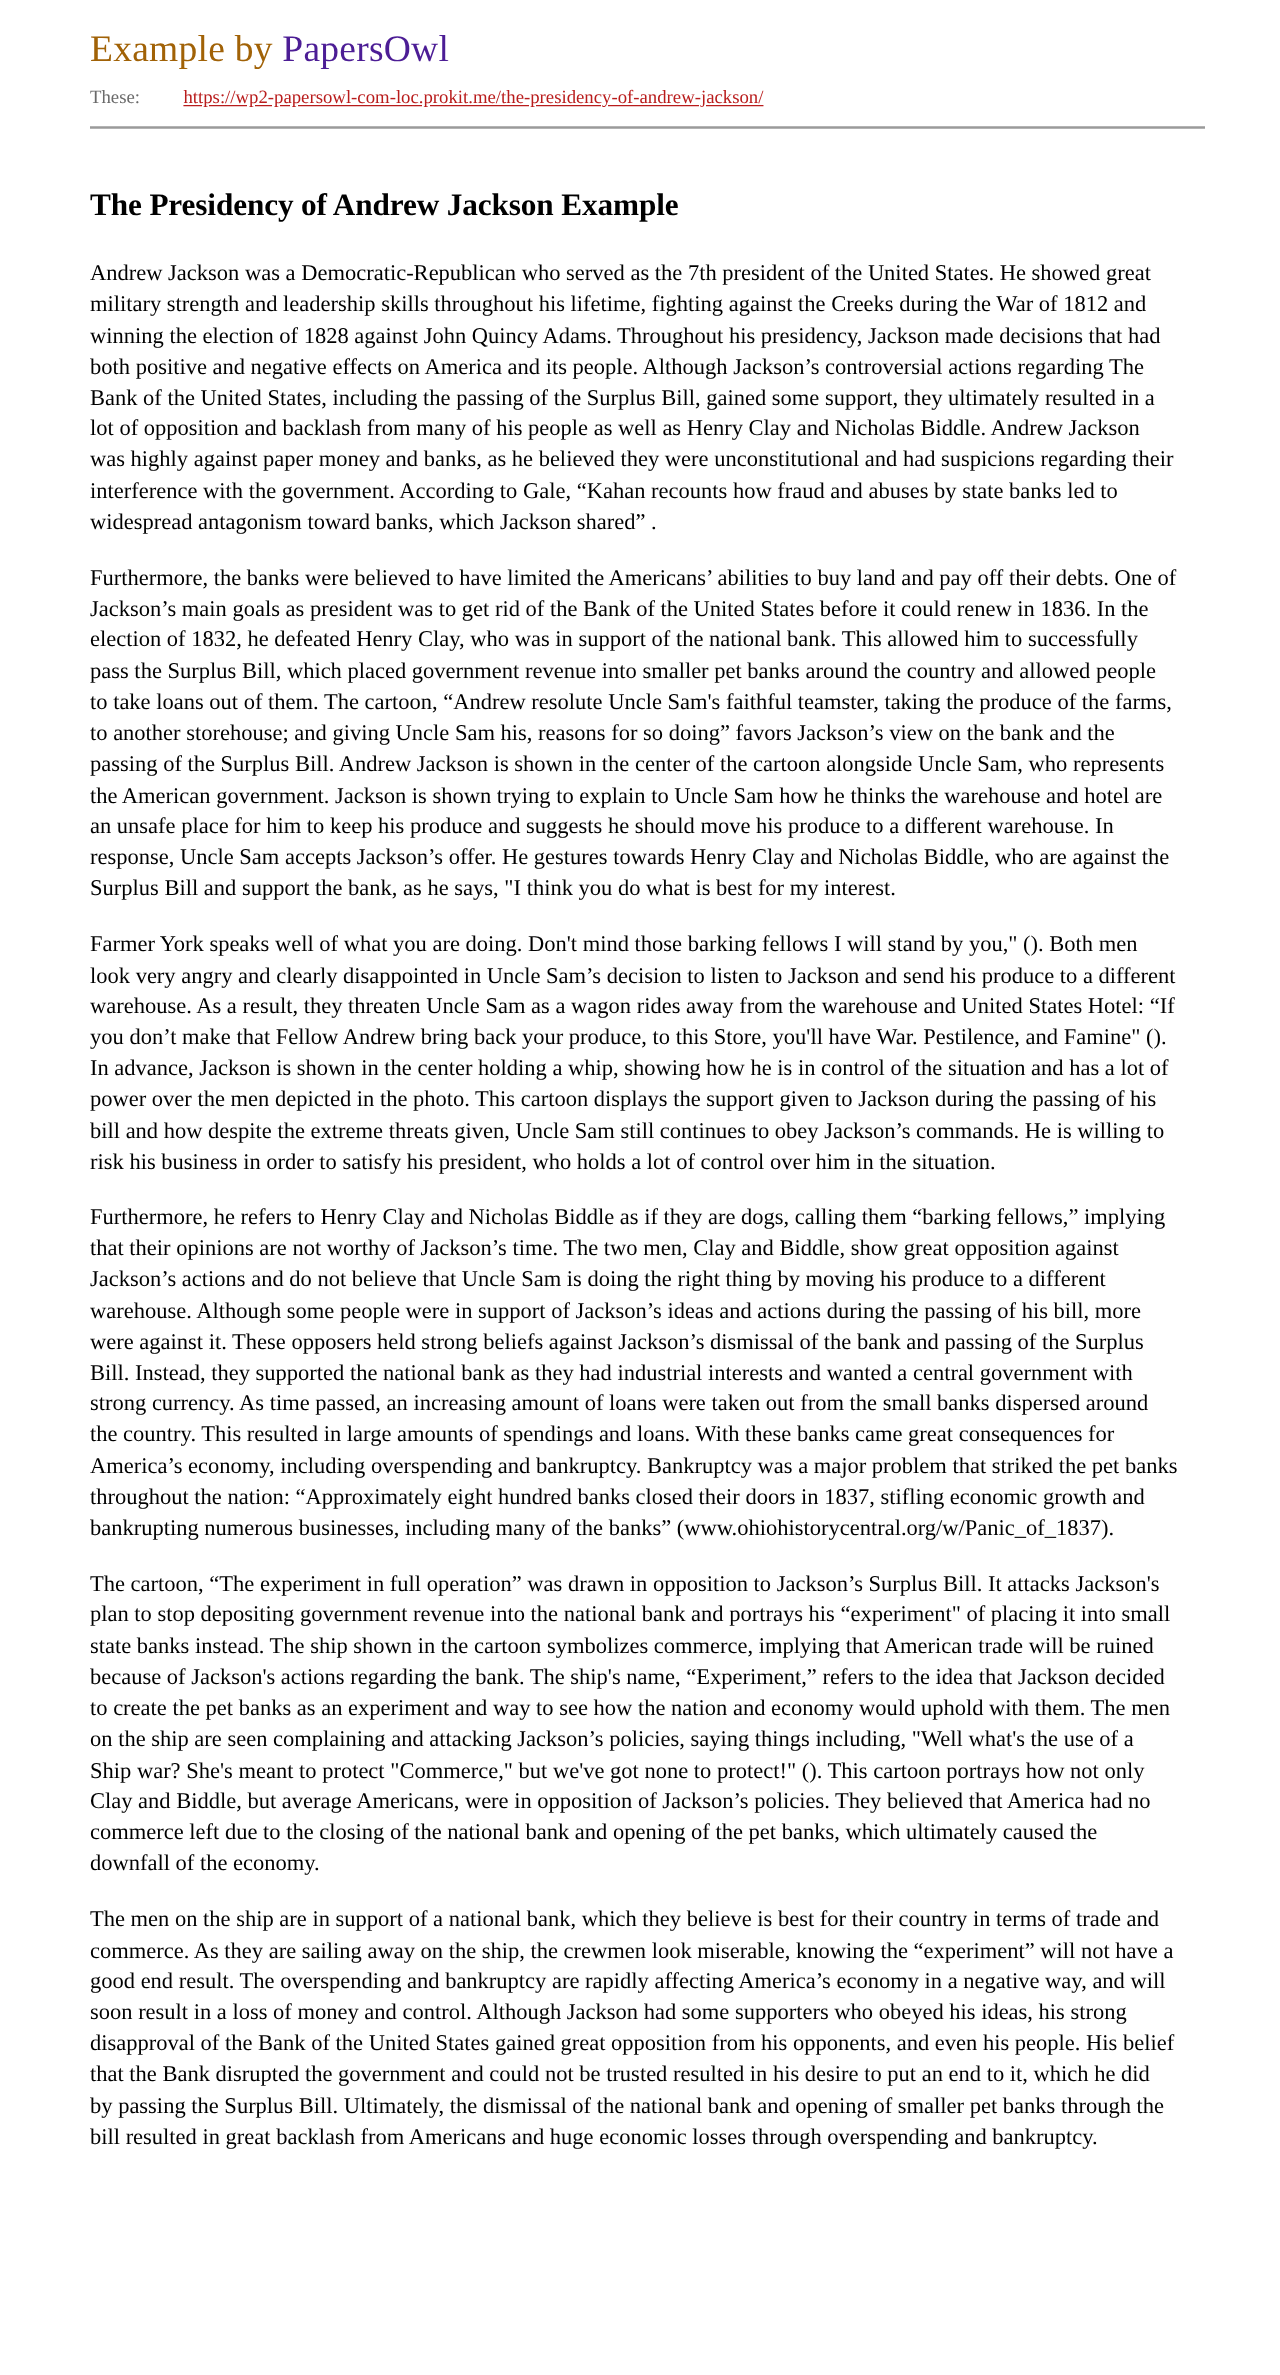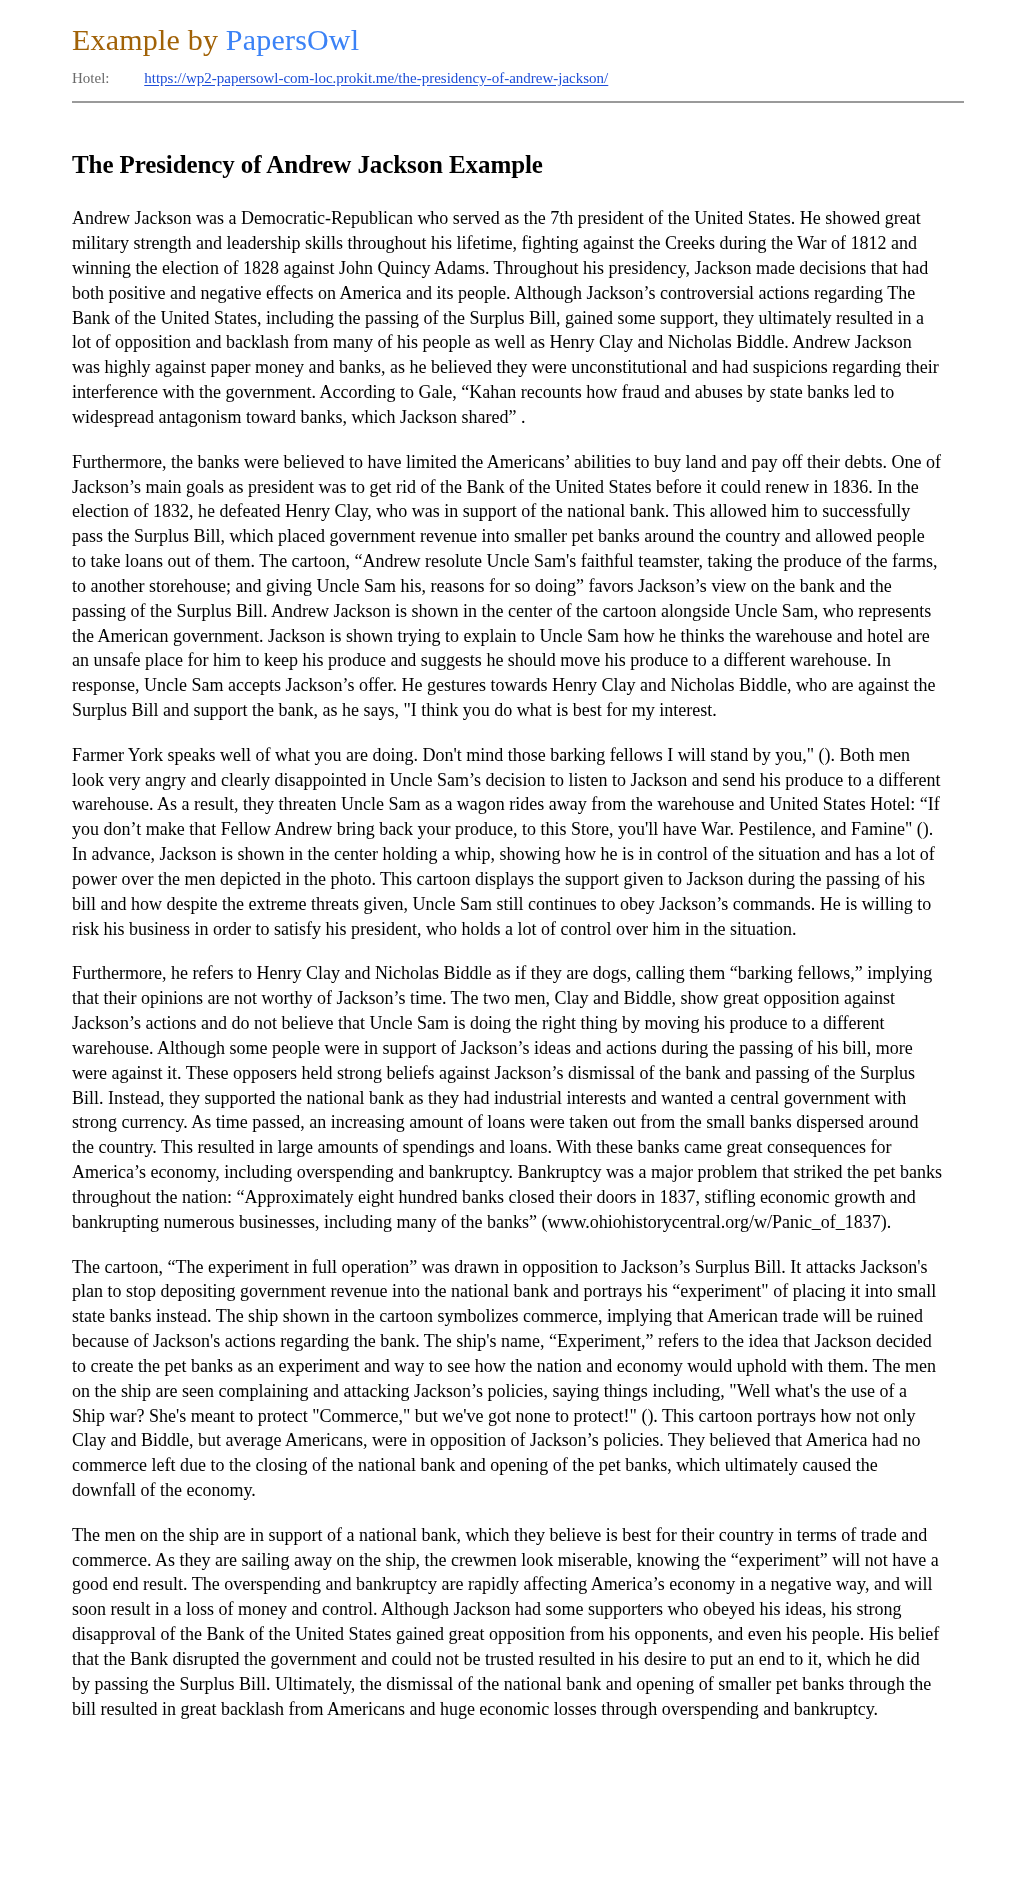--- a/index.html
+++ b/index.html
@@ -28,33 +28,33 @@
     font-size: 30px;
     line-height: 1.2;
     color: #6a6a6a;
     letter-spacing: 0.2px;
     white-space: nowrap;
   }
   .brand-prefix {
     color: #a16207;
   }
   .brand-name {
-    color: #3b82f6;
+    color: #4c1d95;
   }
   .source-line {
     margin-top: 12px;
     font-size: 15px;
     color: #6a6a6a;
     white-space: nowrap;
   }
   .source-label {
     color: #6a6a6a;
   }
   .source-link {
-    color: #1d4ed8;
+    color: #b91c1c;
     text-underline-offset: 2px;
     padding-left: 31px;
   }
   .header-rule {
     margin: 14px 60px 0 72px;
     border: 0;
     border-top: 2px solid #9a9a9a;
     height: 0;
   }
   
@@ -79,21 +79,21 @@
     margin-bottom: 0;
   }
 </style>
 </head>
 <body>
 
 <div class="page">
 
   <div class="doc-header">
     <div class="brand-line"><span class="brand-prefix">Example by </span><span class="brand-name">PapersOwl</span></div>
-    <div class="source-line"><span class="source-label">Hotel: </span><a class="source-link" href="#">https://wp2-papersowl-com-loc.prokit.me/the-presidency-of-andrew-jackson/</a></div>
+    <div class="source-line"><span class="source-label">These: </span><a class="source-link" href="#">https://wp2-papersowl-com-loc.prokit.me/the-presidency-of-andrew-jackson/</a></div>
   </div>
   <hr class="header-rule">
 
   <div class="content">
     <h1 class="essay-title">The Presidency of Andrew Jackson Example</h1>
 
     <p class="para">Andrew Jackson was a Democratic-Republican who served as the 7th president of the United States. He showed great military strength and leadership skills throughout his lifetime, fighting against the Creeks during the War of 1812 and winning the election of 1828 against John Quincy Adams. Throughout his presidency, Jackson made decisions that had both positive and negative effects on America and its people. Although Jackson’s controversial actions regarding The Bank of the United States, including the passing of the Surplus Bill, gained some support, they ultimately resulted in a lot of opposition and backlash from many of his people as well as Henry Clay and Nicholas Biddle. Andrew Jackson was highly against paper money and banks, as he believed they were unconstitutional and had suspicions regarding their interference with the government. According to Gale, “Kahan recounts how fraud and abuses by state banks led to widespread antagonism toward banks, which Jackson shared” .</p>
     <p class="para">Furthermore, the banks were believed to have limited the Americans’ abilities to buy land and pay off their debts. One of Jackson’s main goals as president was to get rid of the Bank of the United States before it could renew in 1836. In the election of 1832, he defeated Henry Clay, who was in support of the national bank. This allowed him to successfully pass the Surplus Bill, which placed government revenue into smaller pet banks around the country and allowed people to take loans out of them. The cartoon, “Andrew resolute Uncle Sam's faithful teamster, taking the produce of the farms, to another storehouse; and giving Uncle Sam his, reasons for so doing” favors Jackson’s view on the bank and the passing of the Surplus Bill. Andrew Jackson is shown in the center of the cartoon alongside Uncle Sam, who represents the American government. Jackson is shown trying to explain to Uncle Sam how he thinks the warehouse and hotel are an unsafe place for him to keep his produce and suggests he should move his produce to a different warehouse. In response, Uncle Sam accepts Jackson’s offer. He gestures towards Henry Clay and Nicholas Biddle, who are against the Surplus Bill and support the bank, as he says, "I think you do what is best for my interest.</p>
     <p class="para">Farmer York speaks well of what you are doing. Don't mind those barking fellows I will stand by you," (). Both men look very angry and clearly disappointed in Uncle Sam’s decision to listen to Jackson and send his produce to a different warehouse. As a result, they threaten Uncle Sam as a wagon rides away from the warehouse and United States Hotel: “If you don’t make that Fellow Andrew bring back your produce, to this Store, you'll have War. Pestilence, and Famine" (). In advance, Jackson is shown in the center holding a whip, showing how he is in control of the situation and has a lot of power over the men depicted in the photo. This cartoon displays the support given to Jackson during the passing of his bill and how despite the extreme threats given, Uncle Sam still continues to obey Jackson’s commands. He is willing to risk his business in order to satisfy his president, who holds a lot of control over him in the situation.</p>
     <p class="para">Furthermore, he refers to Henry Clay and Nicholas Biddle as if they are dogs, calling them “barking fellows,” implying that their opinions are not worthy of Jackson’s time. The two men, Clay and Biddle, show great opposition against Jackson’s actions and do not believe that Uncle Sam is doing the right thing by moving his produce to a different warehouse. Although some people were in support of Jackson’s ideas and actions during the passing of his bill, more were against it. These opposers held strong beliefs against Jackson’s dismissal of the bank and passing of the Surplus Bill. Instead, they supported the national bank as they had industrial interests and wanted a central government with strong currency. As time passed, an increasing amount of loans were taken out from the small banks dispersed around the country. This resulted in large amounts of spendings and loans. With these banks came great consequences for America’s economy, including overspending and bankruptcy. Bankruptcy was a major problem that striked the pet banks throughout the nation: “Approximately eight hundred banks closed their doors in 1837, stifling economic growth and bankrupting numerous businesses, including many of the banks” (www.ohiohistorycentral.org/w/Panic_of_1837).</p>

